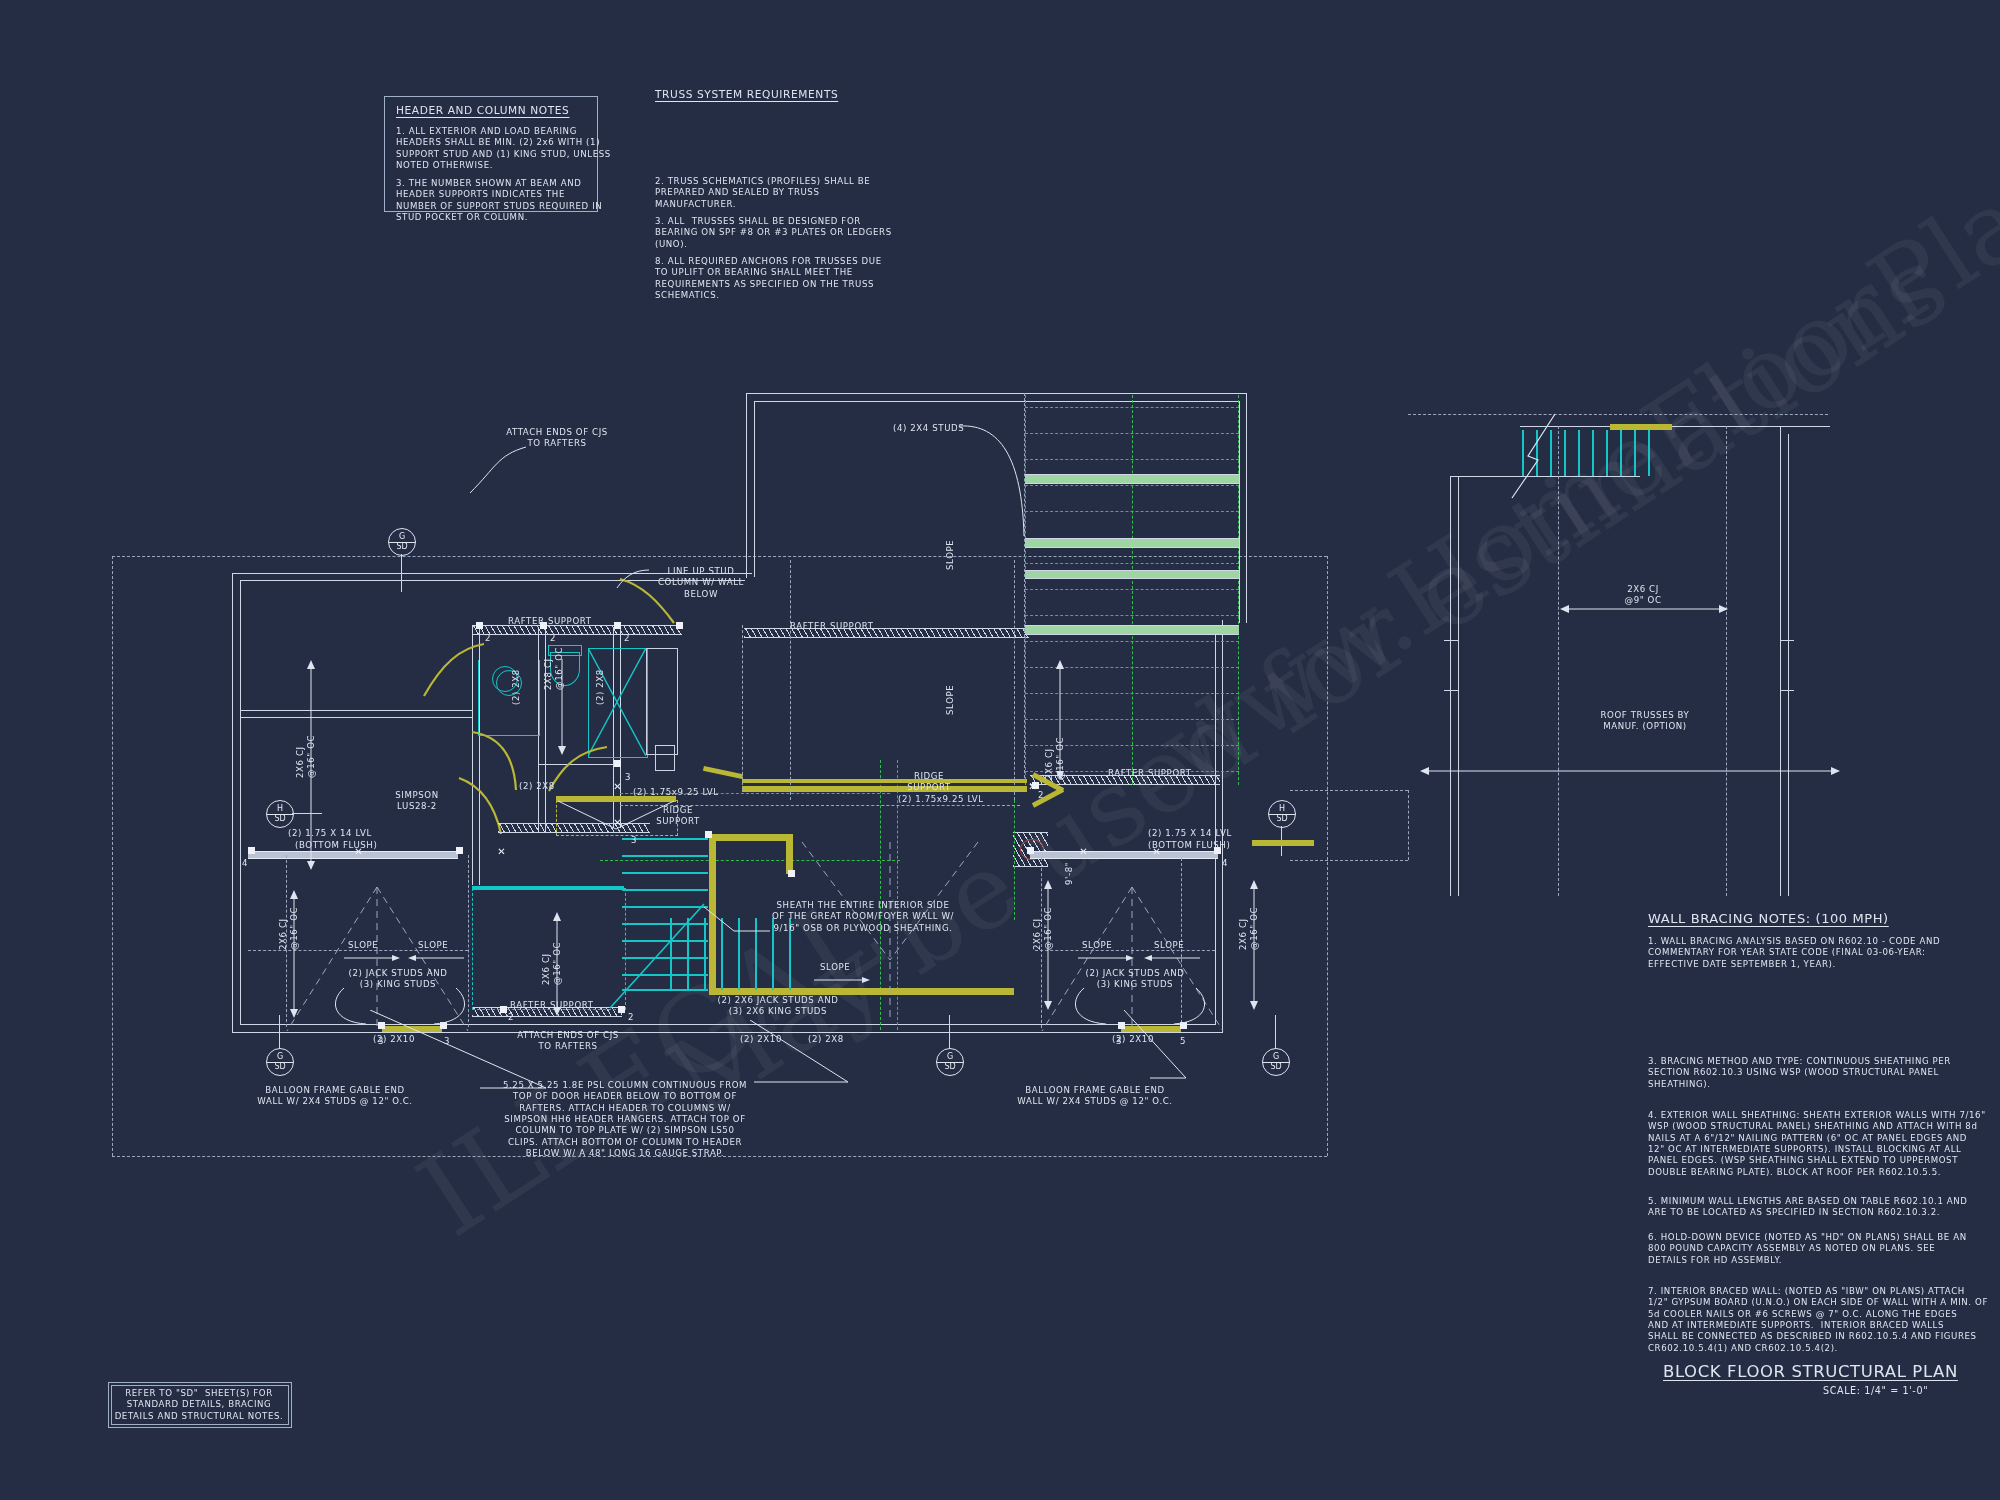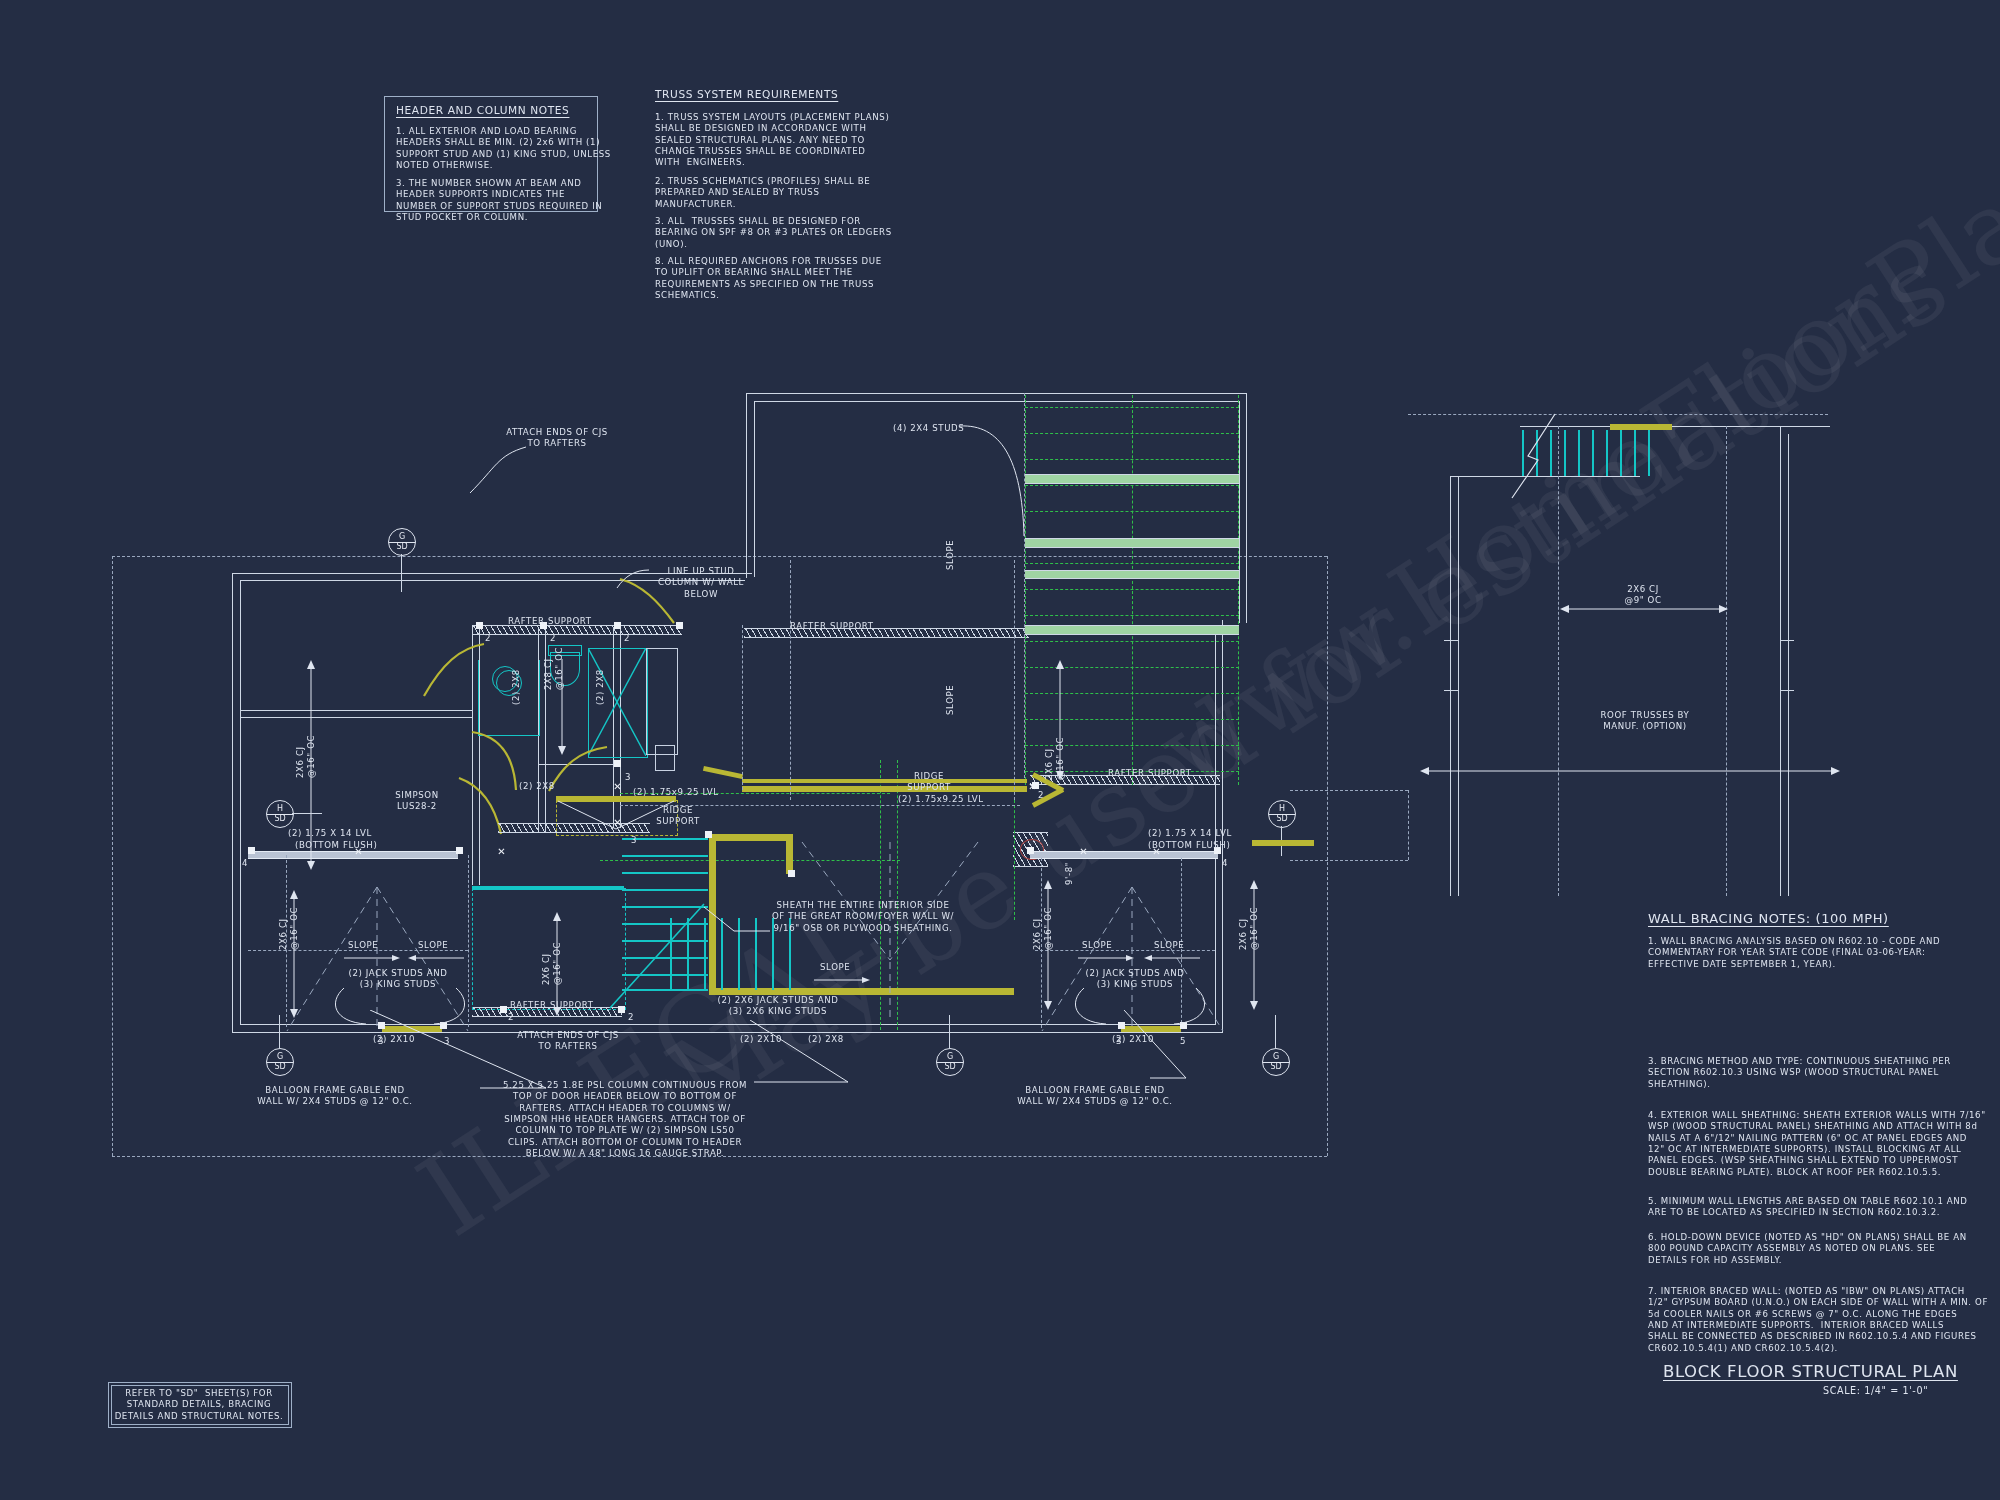--- a/index.html
+++ b/index.html
@@ -73,25 +73,20 @@
   <div class="txt t9" style="left:396px;top:126px;">1. ALL EXTERIOR AND LOAD BEARING
 HEADERS SHALL BE MIN. (2) 2x6 WITH (1)
 SUPPORT STUD AND (1) KING STUD, UNLESS
 NOTED OTHERWISE.</div>
   <div class="txt t9" style="left:396px;top:178px;">3. THE NUMBER SHOWN AT BEAM AND
 HEADER SUPPORTS INDICATES THE
 NUMBER OF SUPPORT STUDS REQUIRED IN
 STUD POCKET OR COLUMN.</div>
 
   <div class="txt t11 ul" style="left:655px;top:88px;">TRUSS SYSTEM REQUIREMENTS</div>
-  <div class="txt t9" style="left:655px;top:112px;">1. TRUSS SYSTEM LAYOUTS (PLACEMENT PLANS)
-SHALL BE DESIGNED IN ACCORDANCE WITH
-SEALED STRUCTURAL PLANS. ANY NEED TO
-CHANGE TRUSSES SHALL BE COORDINATED
-WITH  ENGINEERS.</div>
   <div class="txt t9" style="left:655px;top:176px;">2. TRUSS SCHEMATICS (PROFILES) SHALL BE
 PREPARED AND SEALED BY TRUSS
 MANUFACTURER.</div>
   <div class="txt t9" style="left:655px;top:216px;">3. ALL  TRUSSES SHALL BE DESIGNED FOR
 BEARING ON SPF #8 OR #3 PLATES OR LEDGERS
 (UNO).</div>
   <div class="txt t9" style="left:655px;top:256px;">8. ALL REQUIRED ANCHORS FOR TRUSSES DUE
 TO UPLIFT OR BEARING SHALL MEET THE
 REQUIREMENTS AS SPECIFIED ON THE TRUSS
 SCHEMATICS.</div>

